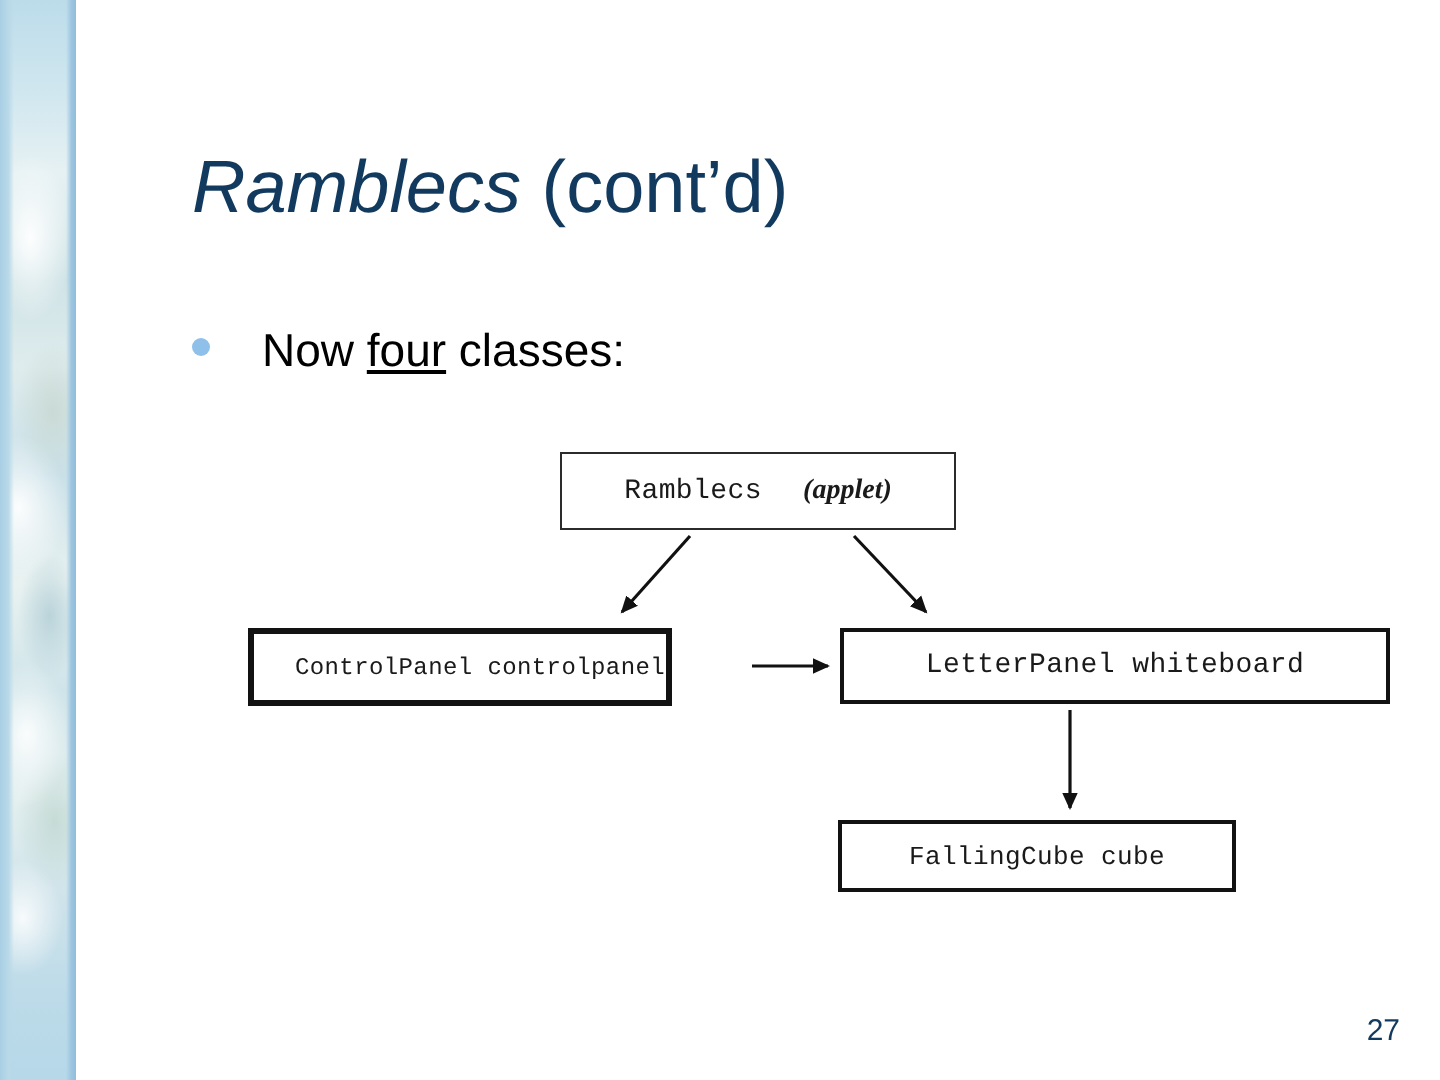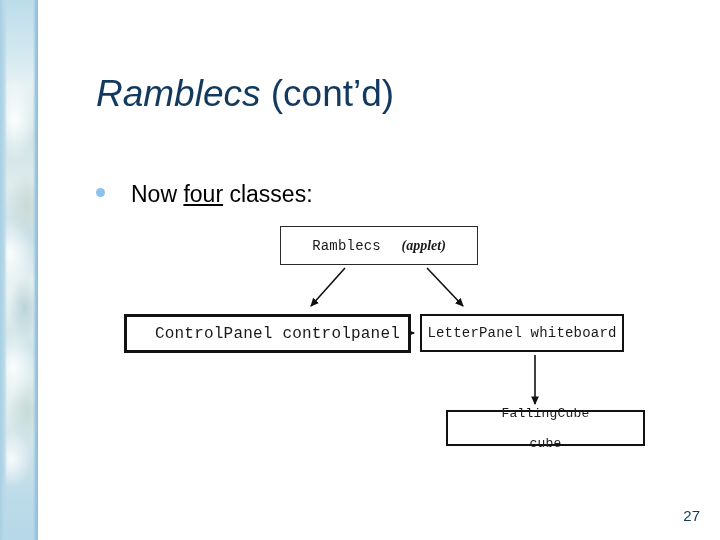--- a/index.html
+++ b/index.html
@@ -71,21 +71,20 @@
   #title .it { font-style: italic; }
   #title .rm { font-style: normal; }
 
   
   #bullet-row {
     position: absolute;
     left: 96px;
     top: 162px;
     display: flex;
     align-items: baseline;
-    margin-top: 19px;
   }
   #bullet-row .bullet-mark {
     width: 9px;
     height: 9px;
     border-radius: 50%;
     background: #8fc0ea;
     display: inline-block;
     position: relative;
     top: -5px;
     margin-right: 26px;
@@ -128,37 +127,36 @@
   }
 
   #node-ramblecs {
     left: 280px; top: 226px;
     width: 198px; height: 39px;
     border: 1px solid #2b2b2b;
     font-size: 14px;
   }
   #node-controlpanel {
     left: 124px; top: 314px;
-    width: 287px; height: 39px;
+    width: 212px; height: 39px;
     border: 3px solid #121212;
-    font-size: 16px;
+    font-size: 12px;
     padding-left: 20px;
   }
   #node-letterpanel {
     left: 420px; top: 314px;
-    width: 204px; height: 38px;
+    width: 275px; height: 38px;
     border: 2px solid #121212;
     font-size: 14px;
   }
   #node-fallingcube {
-    left: 446px; top: 410px;
+    left: 419px; top: 410px;
     width: 199px; height: 36px;
     border: 2px solid #121212;
     font-size: 13px;
-    flex-direction: column;
   }
 
   svg#arrows {
     position: absolute;
     left: 0; top: 0;
     width: 720px; height: 540px;
     pointer-events: none;
   }
 
   

